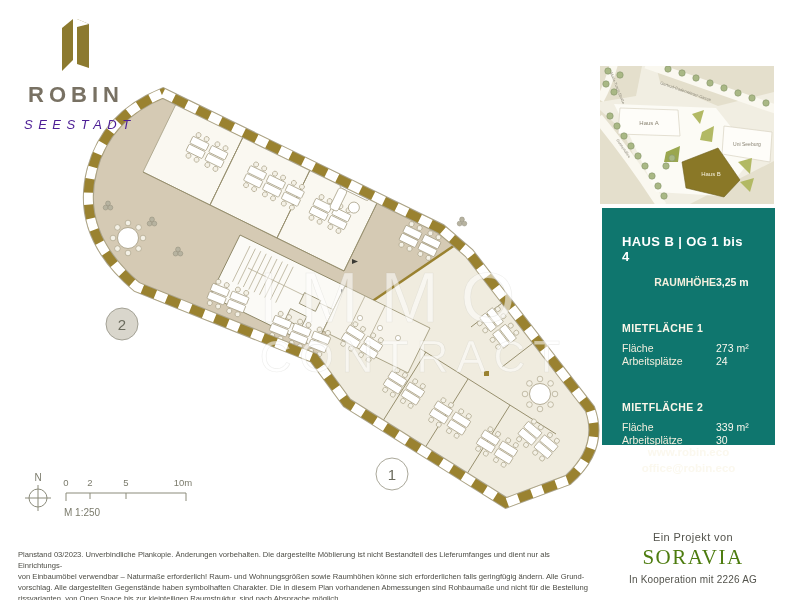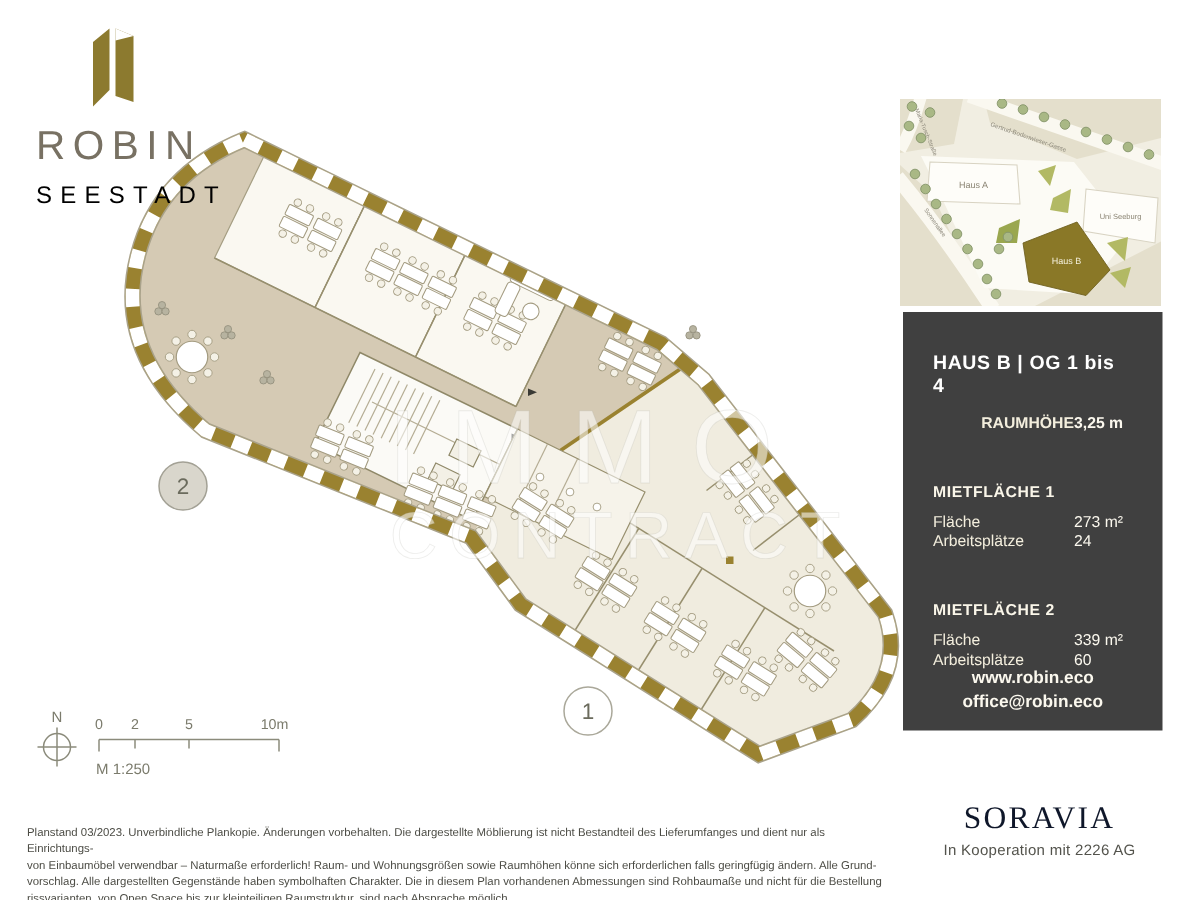--- a/index.html
+++ b/index.html
@@ -2,43 +2,43 @@
 <html><head>
 <meta charset="utf-8">
 <style>
   html,body{margin:0;padding:0;}
   body{width:800px;height:600px;background:#ffffff;font-family:"Liberation Sans",sans-serif;overflow:hidden;}
   .canvas{position:relative;width:800px;height:600px;background:#fff;}
 
   
   .logo-block{position:absolute;left:24px;top:16px;width:104px;text-align:center;}
   .logo-icon{display:block;margin:0 auto 10px auto;}
-  .brand-name{font-size:27px;letter-spacing:5px;color:#787163;font-weight:400;}
-  .brand-loc{margin-top:9px;font-size:16px;letter-spacing:5.5px;color:#000000;}
+  .brand-name{font-size:22px;letter-spacing:5px;color:#787163;font-weight:700;}
+  .brand-loc{margin-top:9px;font-size:13px;letter-spacing:5.5px;color:#4c1d95;font-style:italic;}
 
   
   .plan-svg{position:absolute;left:0;top:0;}
 
   
   .site-map{position:absolute;left:600px;top:66px;}
 
   
-  .info-panel{position:absolute;left:602px;top:208px;width:173px;height:279px;background:#404040;color:#fff;box-sizing:border-box;padding:26px 22px 0 20px;}
+  .info-panel{position:absolute;left:602px;top:208px;width:173px;height:237px;background:#0f766e;color:#fff;box-sizing:border-box;padding:26px 22px 0 20px;}
   .panel-title{font-size:13px;font-weight:700;letter-spacing:.4px;color:#ffffff;margin-bottom:12px;}
   .panel-row{display:flex;font-size:10.5px;line-height:13px;color:#f3eedd;}
   .panel-row .lbl{width:94px;flex:none;}
   .panel-row .val{color:#fbf8ee;}
   .panel-heading{font-size:10.5px;font-weight:700;letter-spacing:.4px;color:#faf6e9;margin:33px 0 8px 0;}
   .rh-row{font-weight:700;text-align:right;}
   .panel-contact{position:absolute;left:0;top:236px;width:173px;text-align:center;font-size:11.5px;font-weight:700;color:#fbf8ee;line-height:16px;}
 
   
   .project-block{position:absolute;left:600px;top:531px;width:186px;text-align:center;}
   .project-prefix{font-size:11px;color:#53534c;letter-spacing:.4px;}
-  .project-name{font-family:"Liberation Serif",serif;font-size:21px;letter-spacing:1.5px;color:#0f172a;margin-top:2px;}
+  .project-name{font-family:"Liberation Serif",serif;font-size:21px;letter-spacing:1.5px;color:#4d7c0f;margin-top:2px;}
   .project-coop{font-size:10px;color:#53534c;margin-top:4px;letter-spacing:.2px;}
 
   
   .disclaimer{position:absolute;left:18px;top:549px;width:575px;font-size:7.6px;line-height:11px;color:#4c4c45;}
 </style>
 </head>
 <body>
 
 <div class="canvas">
 
@@ -312,30 +312,31 @@
       <span class="val">24</span>
     </div>
 
     <div class="panel-heading">MIETFLÄCHE 2</div>
     <div class="panel-row">
       <span class="lbl">Fläche</span>
       <span class="val">339 m²</span>
     </div>
     <div class="panel-row">
       <span class="lbl">Arbeitsplätze</span>
-      <span class="val">60</span>
+      <span class="val">30</span>
     </div>
 
     <div class="panel-contact">
       <div>www.robin.eco</div>
       <div>office@robin.eco</div>
     </div>
   </div>
 
   <div class="project-block">
+    <div class="project-prefix">Ein Projekt von</div>
     <div class="project-name">SORAVIA</div>
     <div class="project-coop">In Kooperation mit 2226 AG</div>
   </div>
 
   <div class="disclaimer">
     <div>Planstand 03/2023. Unverbindliche Plankopie. Änderungen vorbehalten. Die dargestellte Möblierung ist nicht Bestandteil des Lieferumfanges und dient nur als Einrichtungs-</div>
     <div>von Einbaumöbel verwendbar – Naturmaße erforderlich! Raum- und Wohnungsgrößen sowie Raumhöhen könne sich erforderlichen falls geringfügig ändern. Alle Grund-</div>
     <div>vorschlag. Alle dargestellten Gegenstände haben symbolhaften Charakter. Die in diesem Plan vorhandenen Abmessungen sind Rohbaumaße und nicht für die Bestellung</div>
     <div>rissvarianten, von Open Space bis zur kleinteiligen Raumstruktur, sind nach Absprache möglich.</div>
   </div>

